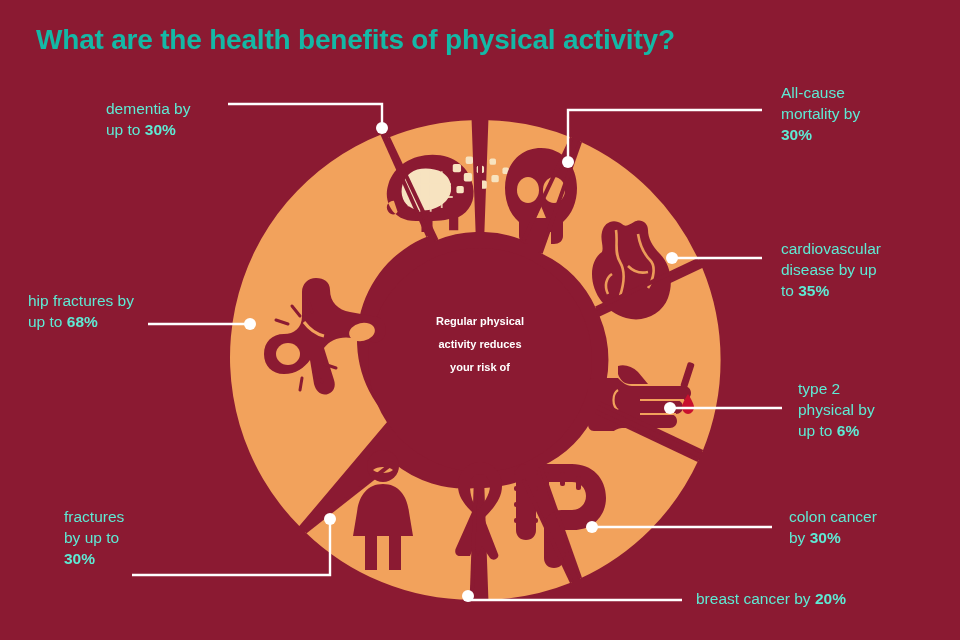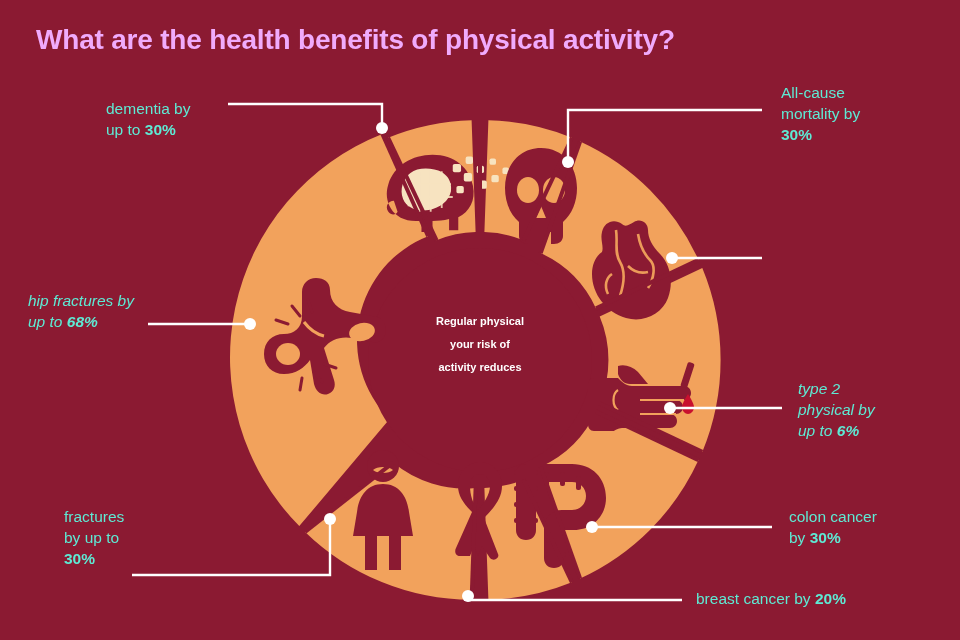--- a/index.html
+++ b/index.html
@@ -18,21 +18,21 @@
     position: relative;
     width: 960px;
     height: 640px;
   }
   #title {
     position: absolute;
     left: 36px;
     top: 24px;
     font-size: 28px;
     font-weight: bold;
-    color: #f0abfc;
+    color: #14b8a6;
     letter-spacing: -0.2px;
     white-space: nowrap;
   }
   svg.chart {
     position: absolute;
     left: 0;
     top: 0;
     width: 960px;
     height: 640px;
   }
@@ -214,55 +214,60 @@
       <circle cx="670" cy="408" r="6"></circle>
       <circle cx="592" cy="527" r="6"></circle>
       <circle cx="468" cy="596" r="6"></circle>
       <circle cx="330" cy="519" r="6"></circle>
       <circle cx="250" cy="324" r="6"></circle>
     </g>
   </svg>
 
   <div class="center-text">
     <div>Regular physical</div>
+    <div>activity reduces</div>
     <div>your risk of</div>
-    <div>activity reduces</div>
   </div>
 
   <div class="label left" style="left:106px; top:98px; width:150px;">
     <span>dementia by</span><br>
     <span>up to </span><b>30%</b>
   </div>
 
   <div class="label right" style="left:781px; top:82px; width:165px;">
     <span>All-cause</span><br>
     <span>mortality by</span><br>
     <b>30%</b>
   </div>
 
-
-  <div class="label right" style="left:798px; top:378px; width:150px;font-style:italic;">
+  <div class="label right" style="left:781px; top:238px; width:172px;">
+    <span>cardiovascular</span><br>
+    <span>disease by up</span><br>
+    <span>to </span><b>35%</b>
+  </div>
+
+  <div class="label right" style="left:798px; top:378px; width:150px;">
     <span>type 2</span><br>
     <span>physical by</span><br>
     <span>up to </span><b>6%</b>
   </div>
 
   <div class="label right" style="left:789px; top:506px; width:160px;">
     <span>colon cancer</span><br>
     <span>by </span><b>30%</b>
   </div>
 
   <div class="label right" style="left:696px; top:588px; width:230px;">
     <span>breast cancer by </span><b>20%</b>
   </div>
 
   <div class="label left" style="left:64px; top:506px; width:150px;">
     <span>fractures</span><br>
     <span>by up to</span><br>
     <b>30%</b>
   </div>
 
-  <div class="label left" style="left:28px; top:290px; width:170px;font-style:italic;">
+  <div class="label left" style="left:28px; top:290px; width:170px;">
     <span>hip fractures by</span><br>
     <span>up to </span><b>68%</b>
   </div>
 
 </div>
 
 </body></html>

